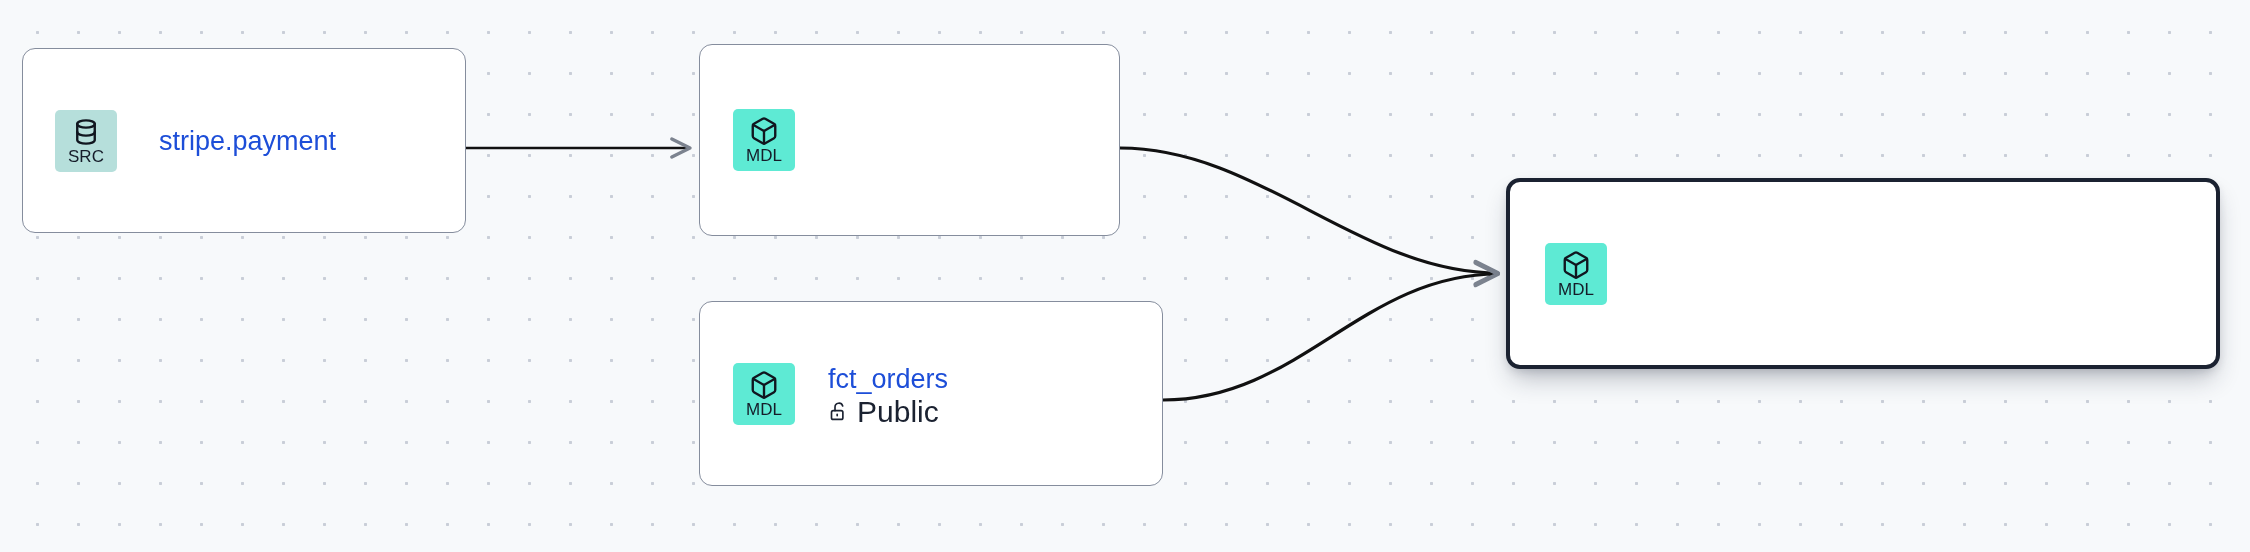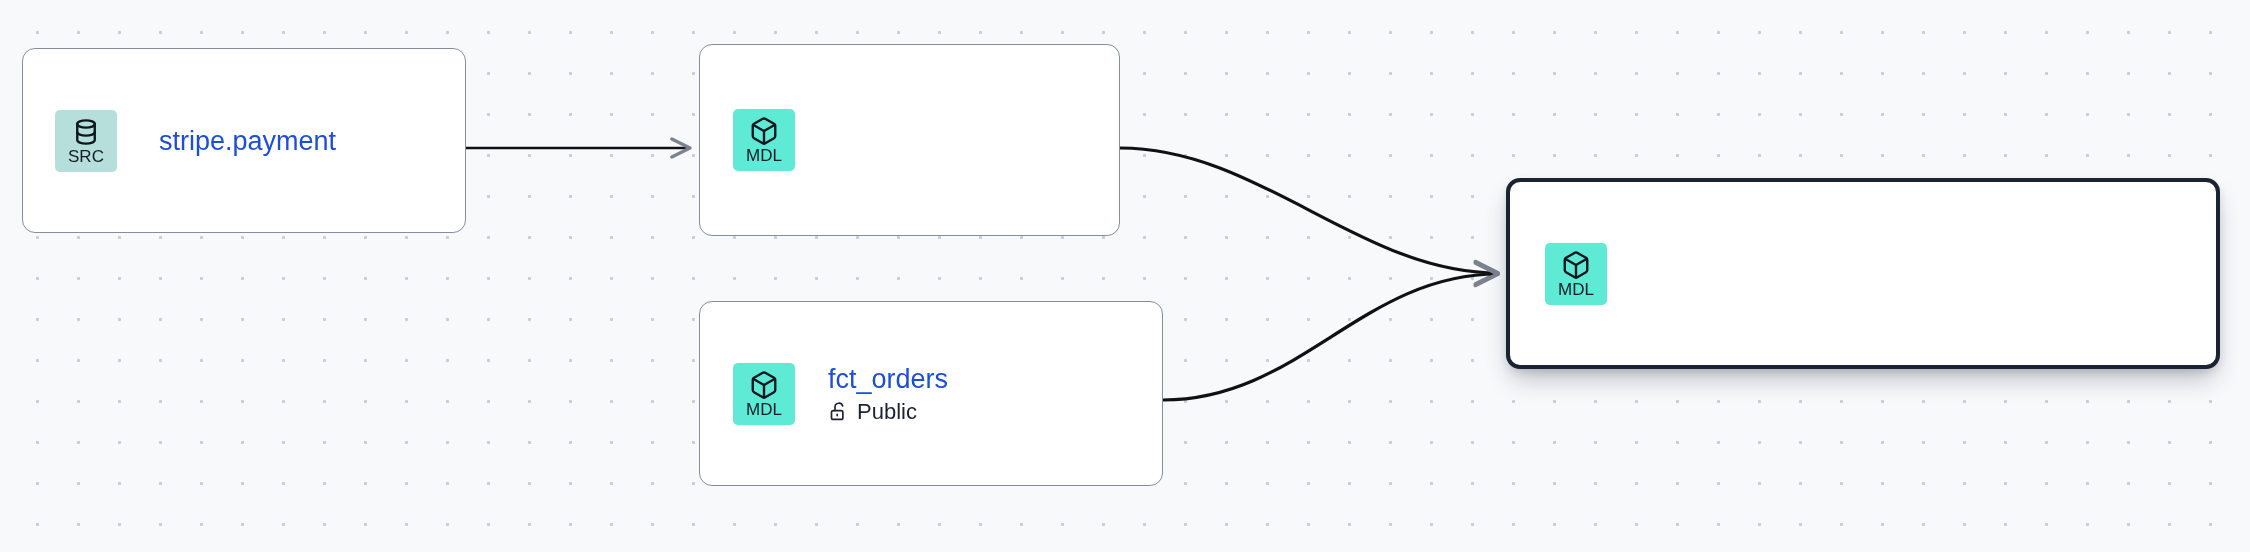--- a/index.html
+++ b/index.html
@@ -64,21 +64,21 @@
   .node-title {
     font-size:27px;
     line-height:30px;
     color:#1d4ed8;
     white-space:nowrap;
   }
   .node-sub {
     display:flex;
     align-items:center;
     gap:8px;
-    font-size:22px;
+    font-size:30px;
     line-height:24px;
     color:#1b2231;
     white-space:nowrap;
   }
   .node-sub svg { display:block; flex:0 0 auto; }
 
   
   #node-stripe-payment   { left:22px;   top:48px;  width:444px; height:185px; padding-left:32px; gap:42px; }
   #node-stg-payments     { left:699px;  top:44px;  width:421px; height:192px; padding-left:33px; gap:36px; }
   #node-fct-orders       { left:699px;  top:301px; width:464px; height:185px; padding-left:33px; gap:33px; }

